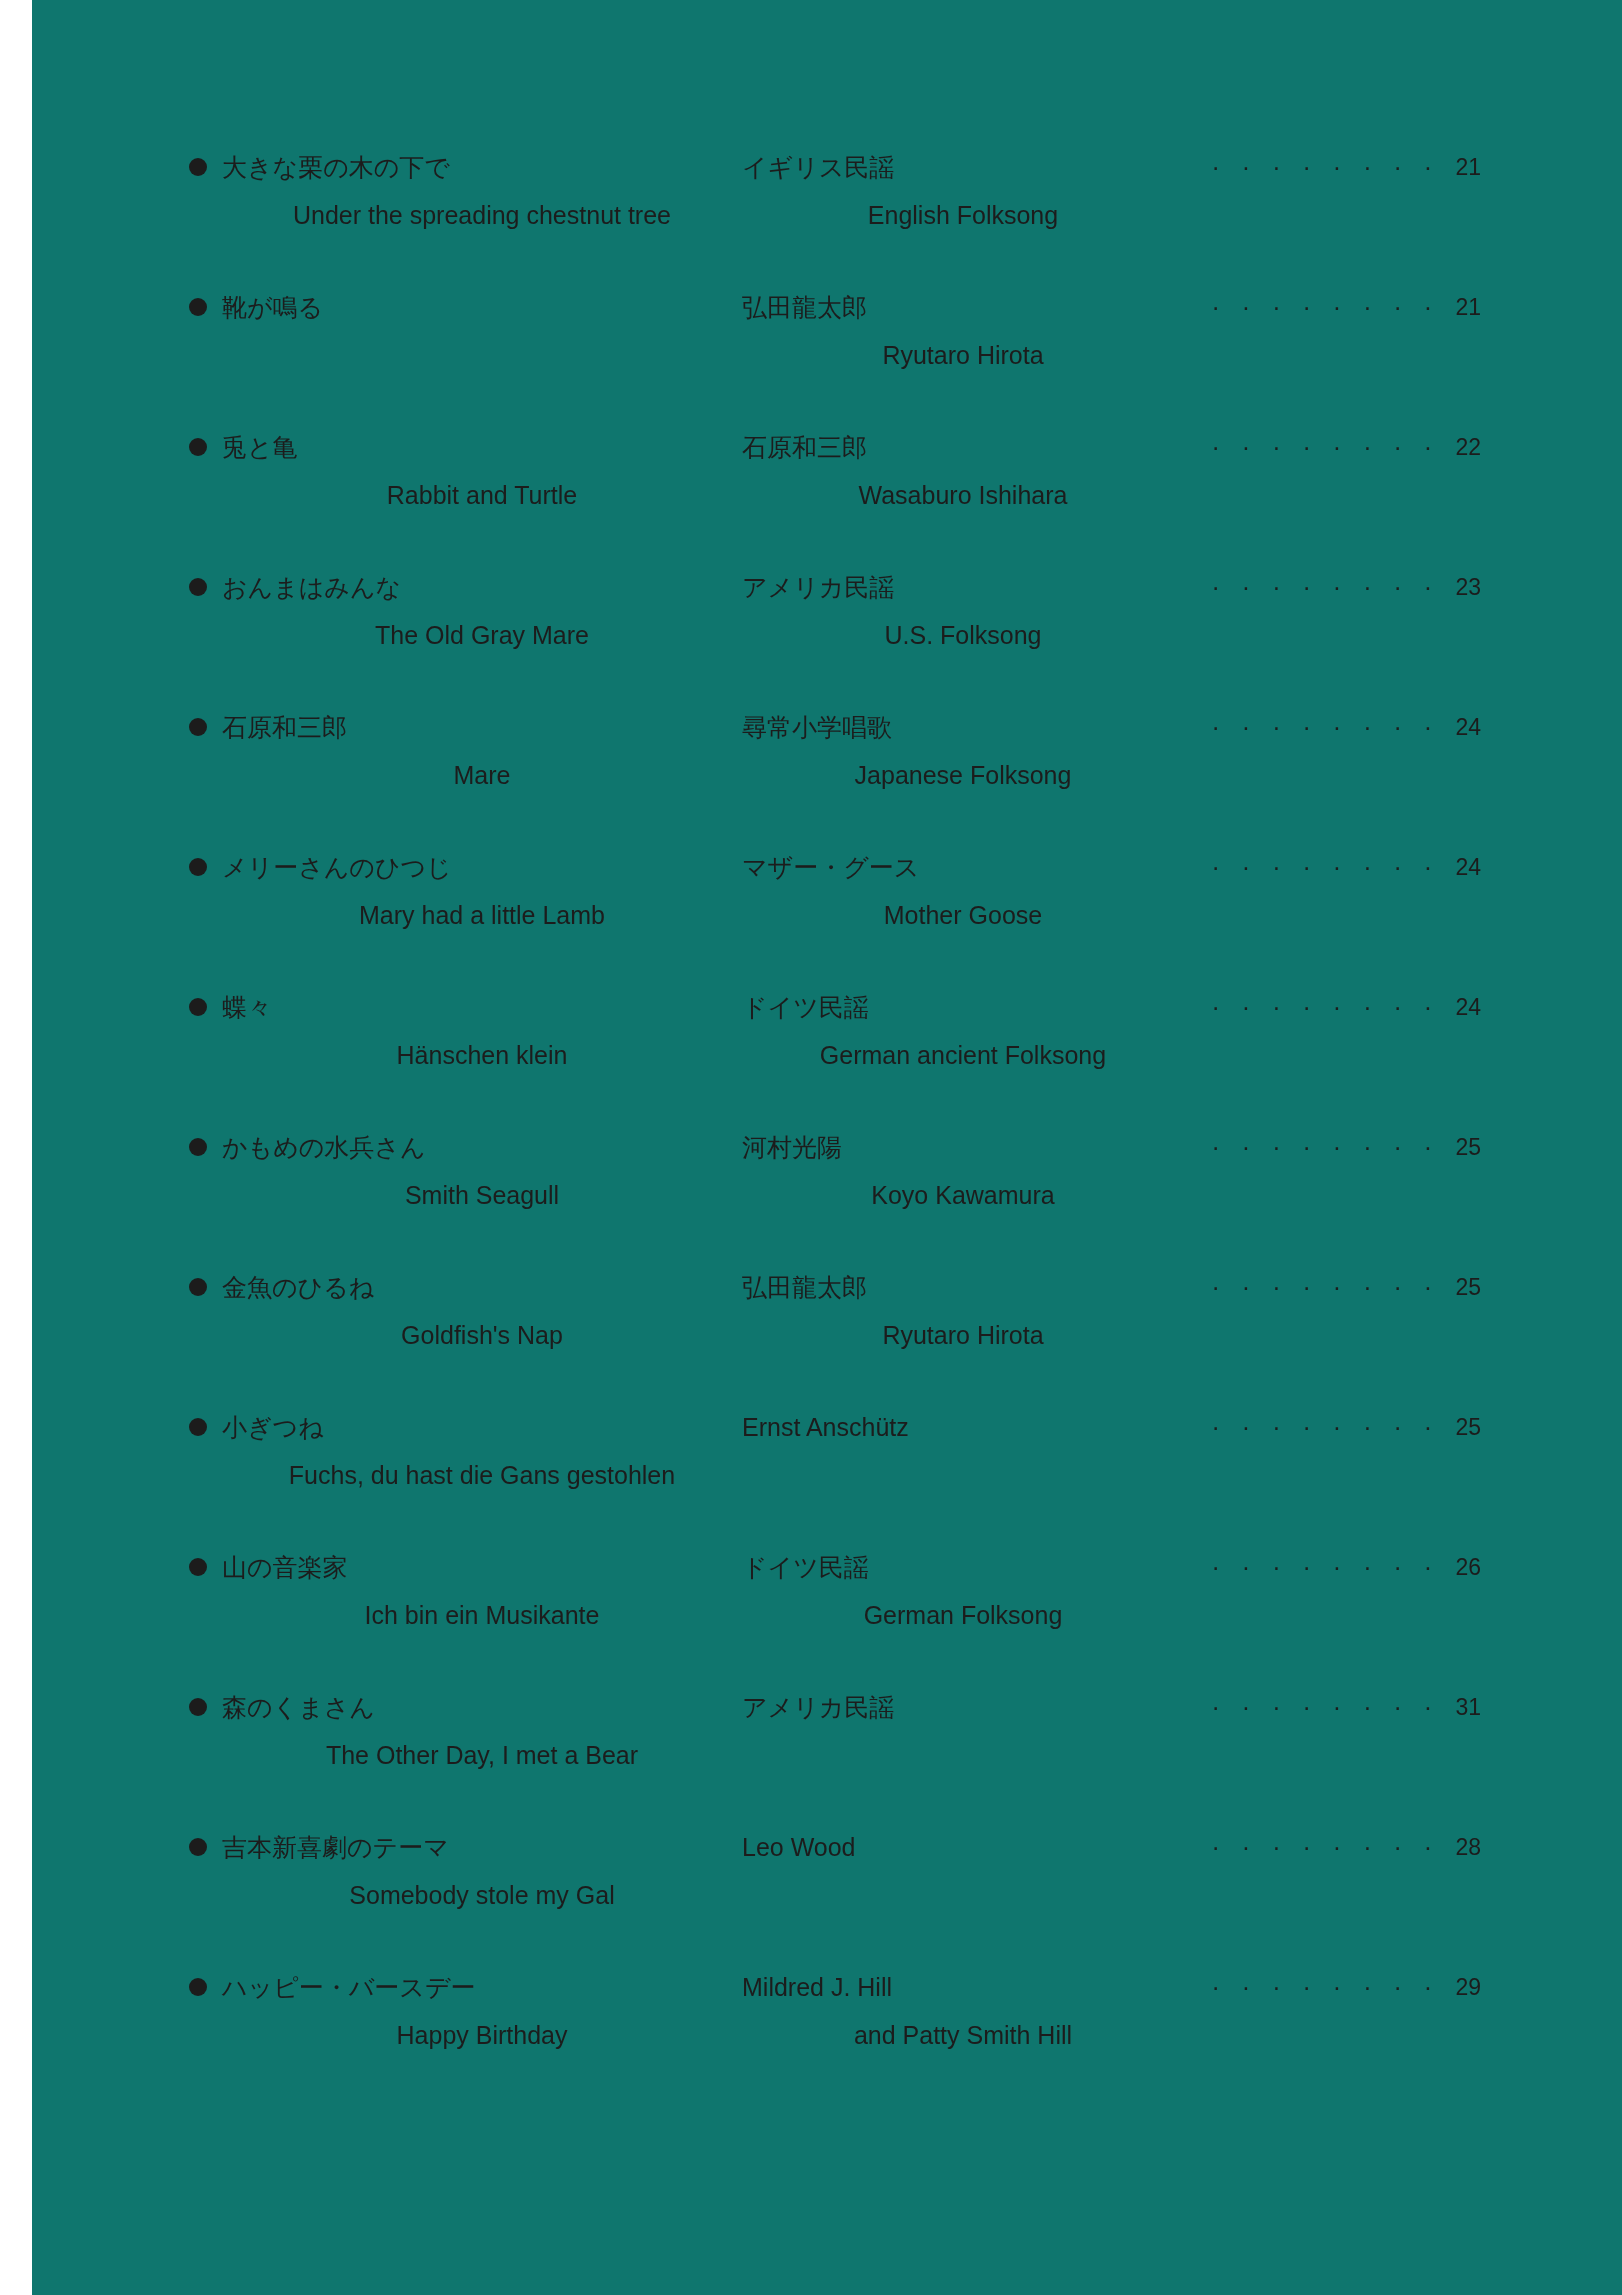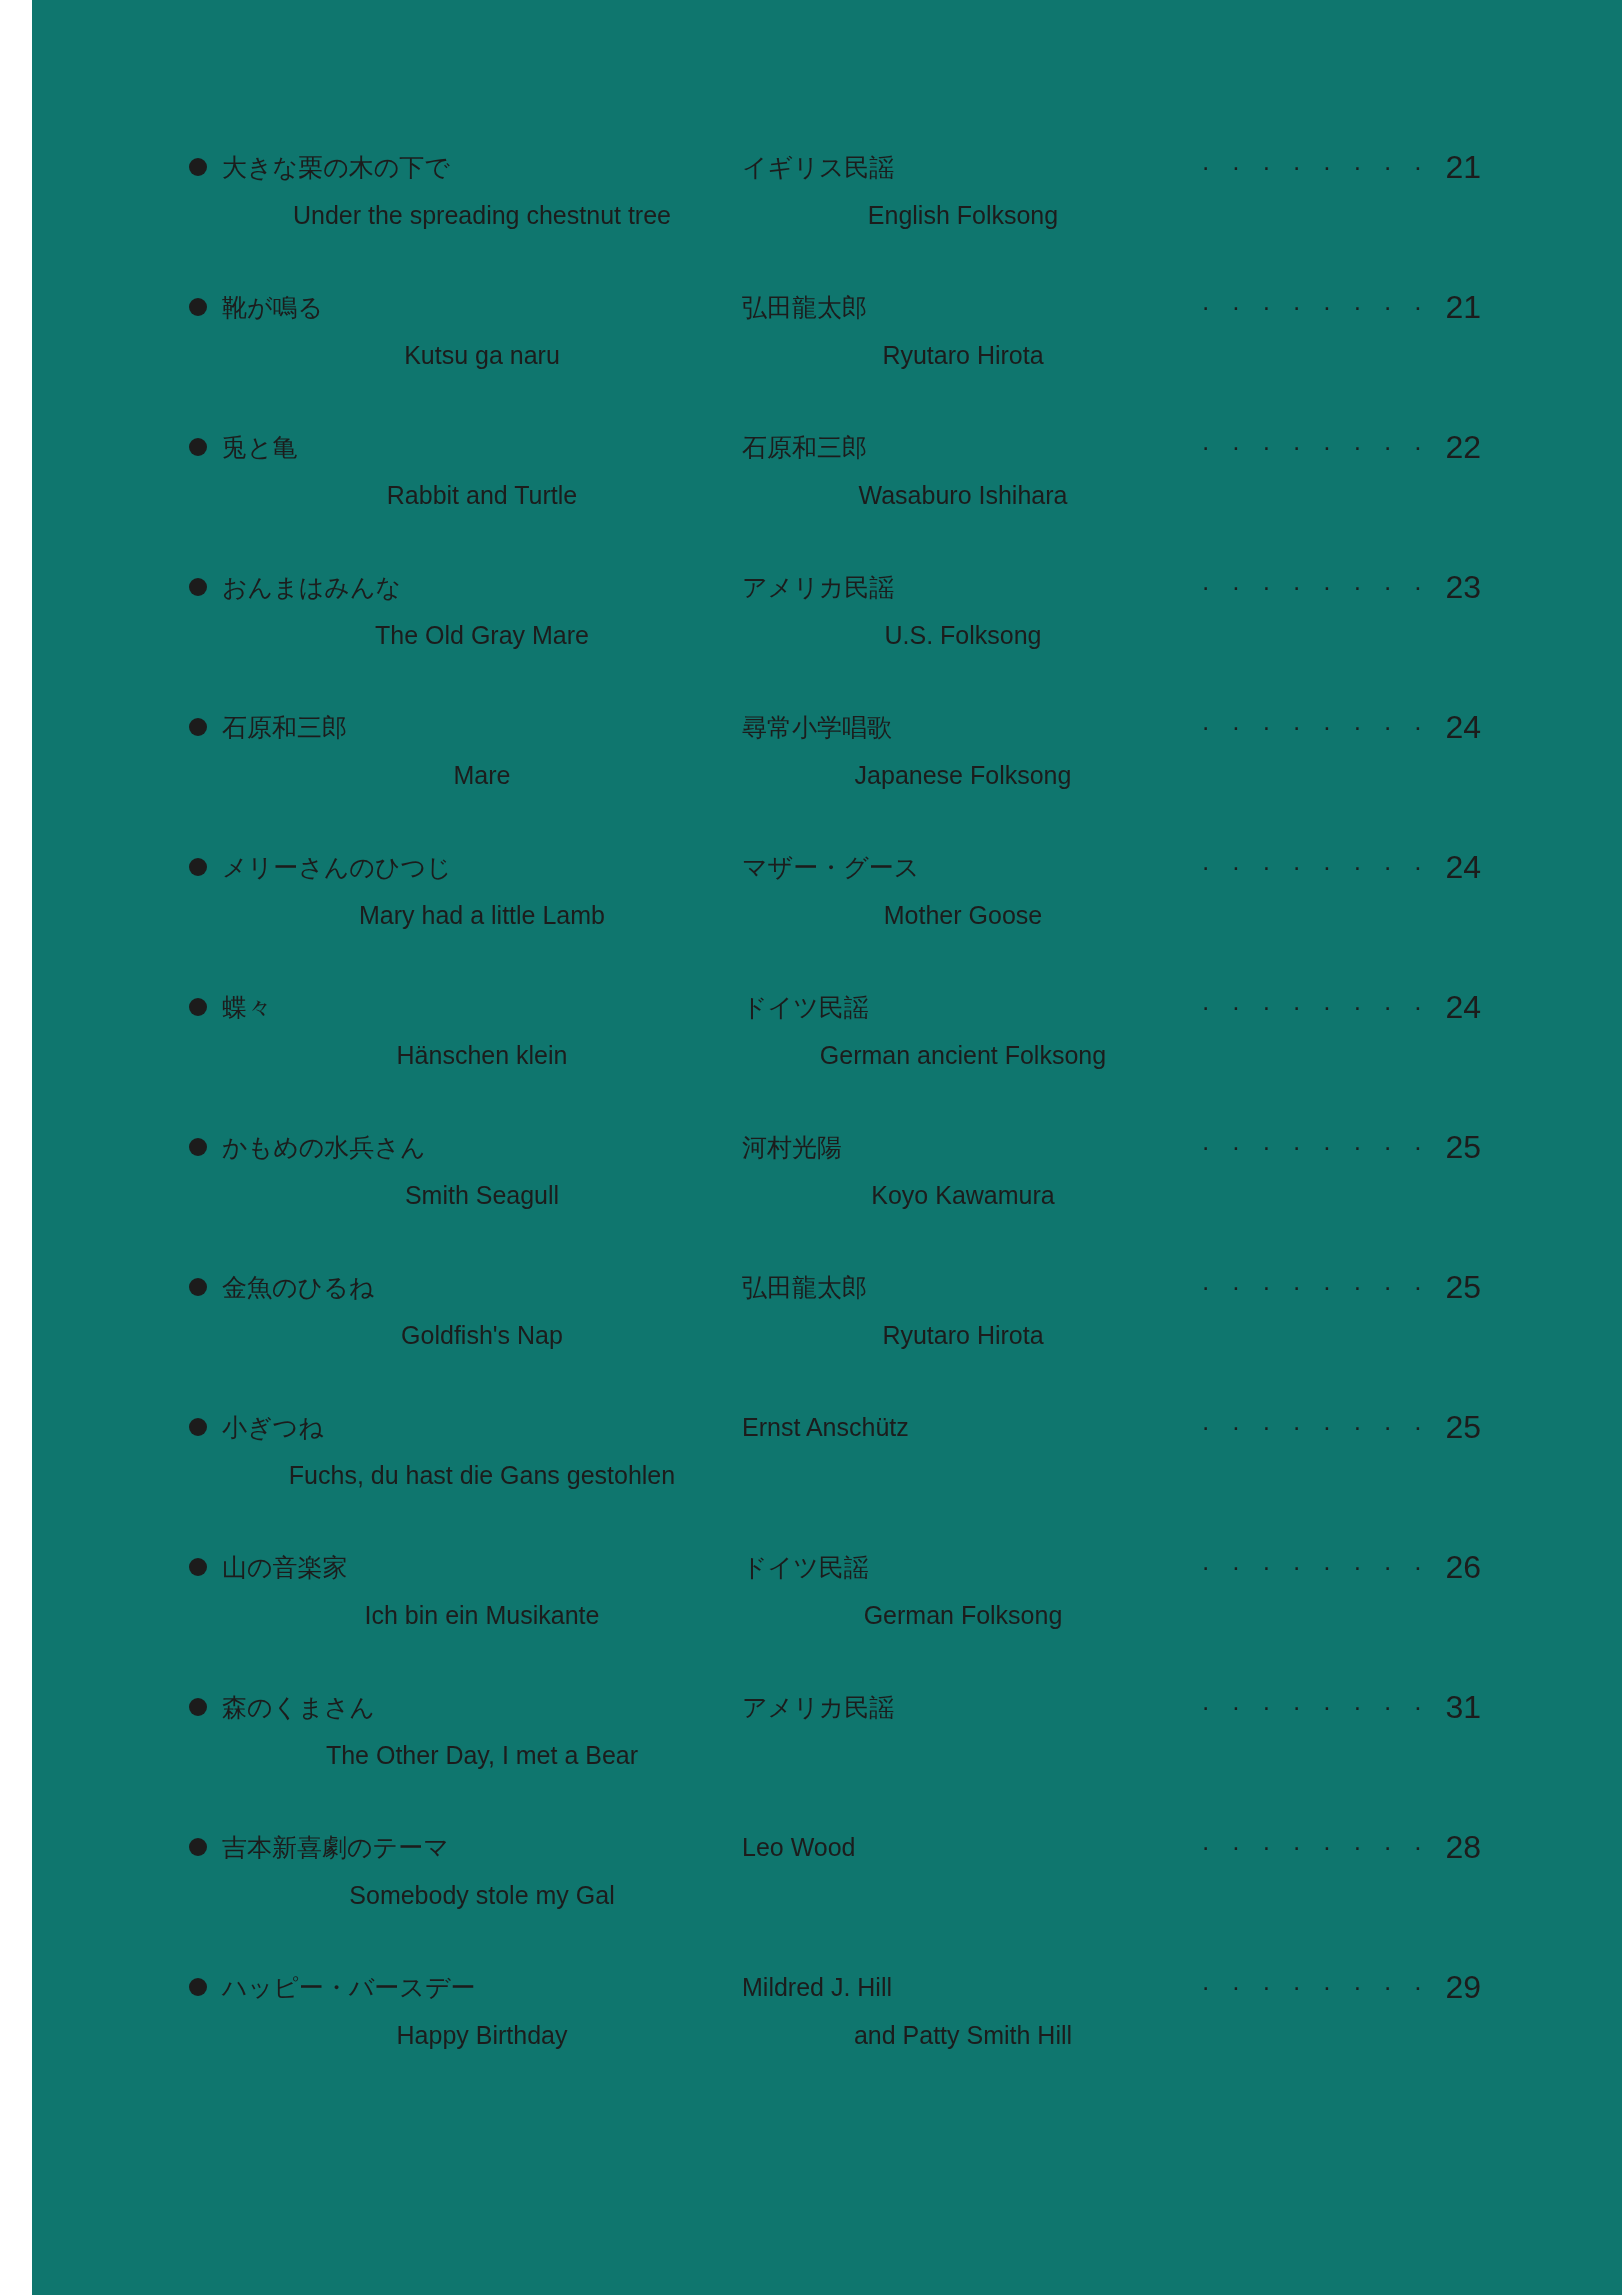--- a/index.html
+++ b/index.html
@@ -56,21 +56,21 @@
     justify-content: flex-end;
     align-items: flex-start;
   }
   .dots {
     font-size: 25px;
     line-height: 30px;
     letter-spacing: 22px;
     color: #1c1c1c;
   }
   .pageno {
-    font-size: 32px;
+    font-size: 23px;
     line-height: 30px;
     margin-left: 1.3px;
   }
 </style>
 </head>
 <body>
 
 <div class="page">
   <div class="toc">
   <div class="entry">
@@ -90,21 +90,20 @@
       <span class="pageno">21</span>
     </div>
   </div>
 
   <div class="entry">
     <div class="col">
       <span class="bullet"></span>
     </div>
     <div class="col">
       <div class="line">靴が鳴る</div>
-      <div class="line line2">Kutsu ga naru</div>
     </div>
     <div class="col">
       <div class="line">弘田龍太郎</div>
       <div class="line line2">Ryutaro Hirota</div>
     </div>
     <div class="pageref">
       <span class="dots">········</span>
       <span class="pageno">21</span>
     </div>
   </div>

